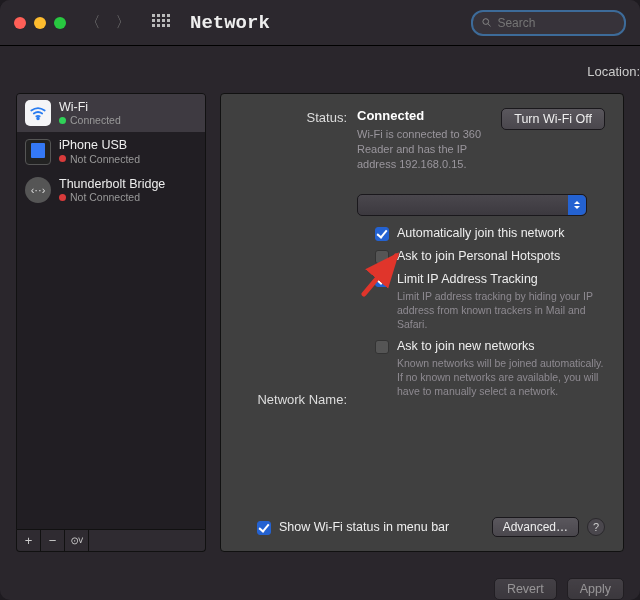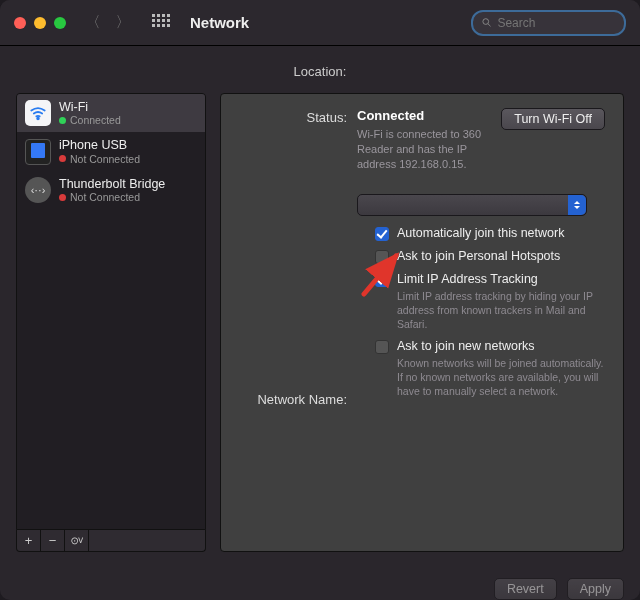--- a/index.html
+++ b/index.html
@@ -7,26 +7,26 @@
   .window { width: 640px; height: 600px; background: #2a262c; border-radius: 10px; overflow: hidden; display: flex; flex-direction: column; }
   .titlebar { height: 46px; display: flex; align-items: center; padding: 0 14px; gap: 8px; background: #2c282e; border-bottom: 1px solid #000; }
   .traffic { display: flex; gap: 8px; margin-right: 8px; }
   .dot { width: 12px; height: 12px; border-radius: 50%; }
   .dot.red { background: #ff5f57; }
   .dot.yellow { background: #febc2e; }
   .dot.green { background: #28c840; }
   .nav-arrow { width: 22px; height: 22px; display:flex; align-items:center; justify-content:center; color:#777; font-size:15px; }
   .grid-icon { width:18px; height:18px; display:grid; grid-template-columns:repeat(4,3px); grid-template-rows:repeat(3,3px); gap:2px; margin:0 6px 0 10px;}
   .grid-icon span { background:#bbb; width:3px; height:3px; }
-  .title-label { color:#eee; font-weight:600; font-size:15px; margin-left:6px; }
+  .title-label { color:#eee; font-weight:600; font-size:19px; margin-left:6px;font-family:Liberation Mono, monospace; }
   .searchwrap { margin-left:auto; display:flex; align-items:center; background:#37333a; border:2px solid #3d6b99; border-radius:12px; padding:11px 8px; width:155px; height:26px; }
   .searchwrap svg { width:13px; height:13px; fill:none; stroke:#888; stroke-width:2; margin-right:5px;}
   .searchwrap input { background:transparent; border:0; outline:0; color:#ccc; font-size:12px; width:100%; }
 
-  .location-row { display:flex; align-items:center; justify-content:center; gap:2px; padding:18px 0 14px; }
+  .location-row { display:flex; align-items:center; justify-content:flex-end; gap:2px; padding:18px 0 14px; }
   .location-row label { color:#ccc; font-size:13px; }
   .select { background: linear-gradient(#4a474d,#3c393f); border:1px solid #1a181c; border-radius:5px; height:22px; display:flex; align-items:center; padding:0 22px 0 8px; position:relative; color:#eee; font-size:13px; min-width:210px; }
   .select .chevrons { position:absolute; right:0; top:0; bottom:0; width:18px; background:#2462d1; border-radius:0 5px 5px 0; display:flex; flex-direction:column; align-items:center; justify-content:center; }
   .select .chevrons::before, .select .chevrons::after { content:""; border:3px solid transparent; }
   .select .chevrons::before { border-bottom-color:#fff; margin-bottom:1px; }
   .select .chevrons::after { border-top-color:#fff; margin-top:1px; }
 
   .body { flex:1; display:flex; padding:0 16px 16px; gap:14px; position:relative;}
   .sidebar { width:190px; display:flex; flex-direction:column; }
   .service-list { flex:1; background:#211e23; border:1px solid #111; border-radius:4px 4px 0 0; overflow:hidden; }
@@ -201,20 +201,30 @@
           <div class="checkbox-row">
             <div class="checkbox"></div>
             <div>
               <div class="check-label">Ask to join new networks</div>
               <div class="check-desc">Known networks will be joined automatically. If no known networks are available, you will have to manually select a network.</div>
             </div>
           </div>
         </div>
       </div>
 
+      <div class="main-footer">
+        <div class="checkbox-row" style="margin:0;align-items:center;">
+          <div class="checkbox checked"></div>
+          <div class="check-label">Show Wi-Fi status in menu bar</div>
+        </div>
+        <div style="margin-left:auto;display:flex;align-items:center;">
+          <div class="btn small">Advanced…</div>
+          <div class="help-circle">?</div>
+        </div>
+      </div>
 
       <div class="arrow-annot">
         <svg viewBox="0 0 60 60">
             <defs>
               <marker id="ah" markerWidth="8" markerHeight="8" refX="6" refY="3" orient="auto">
                 <path d="M0,0 L7,3 L0,6 Z" fill="#e0352b"></path>
               </marker>
             </defs>
             <path d="M8 52 L40 14" stroke="#e0352b" stroke-width="5" marker-end="url(#ah)" stroke-linecap="round"></path>
           </svg>

